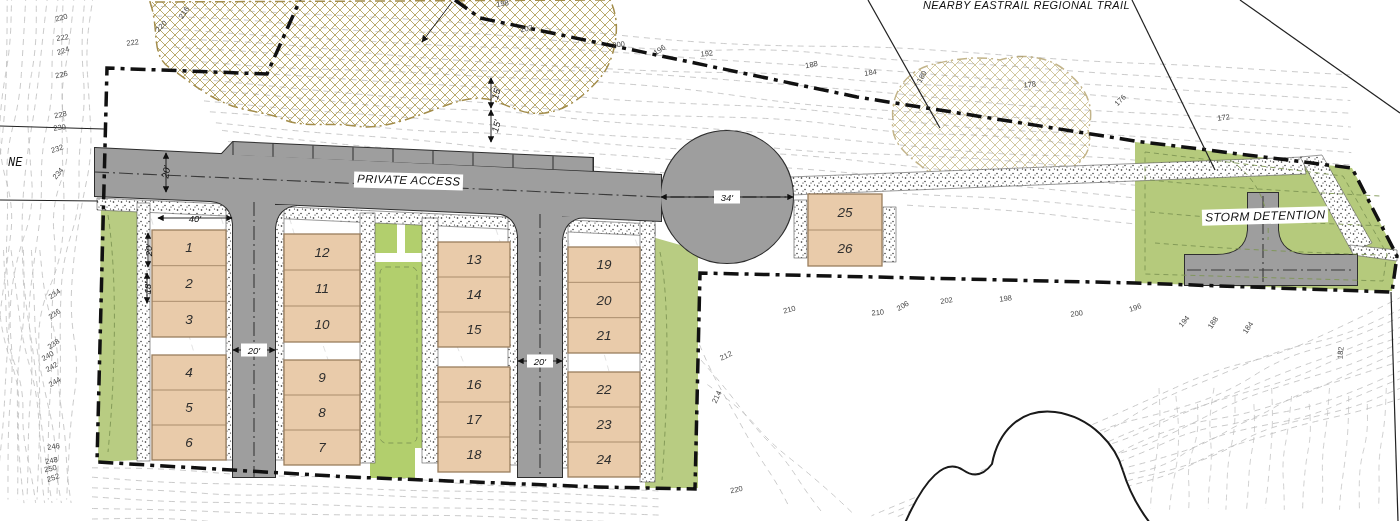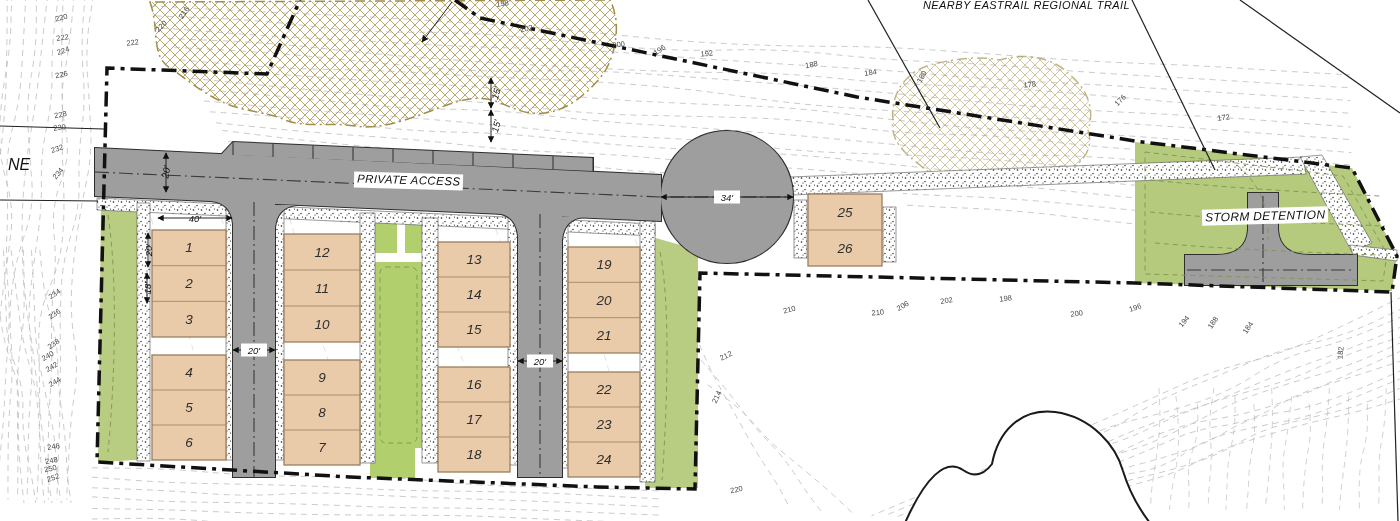--- a/index.html
+++ b/index.html
@@ -4,21 +4,21 @@
 <style>
   html,body{margin:0;padding:0;background:#fff;}
   .stage{position:relative;width:1400px;height:521px;overflow:hidden;background:#fff;
          font-family:"Liberation Sans",sans-serif;}
   .stage svg{position:absolute;left:0;top:0;}
   .lbl{position:absolute;background:#fff;color:#111;font-style:italic;white-space:nowrap;
        line-height:1;padding:2px 3px;}
   .lbl-private{left:354px;top:173px;font-size:11.5px;transform:rotate(1.6deg);letter-spacing:.4px;}
   .lbl-storm{left:1202px;top:208px;font-size:12px;transform:rotate(-1.5deg);letter-spacing:.3px;}
   .lbl-trail{left:920px;top:-2px;font-size:11px;background:transparent;letter-spacing:.4px;}
-  .lbl-ne{left:5px;top:155px;font-size:16px;background:transparent;}
+  .lbl-ne{left:5px;top:155px;font-size:12px;background:transparent;font-family:Liberation Mono, monospace;}
 </style>
 </head>
 <body>
 
 <div class="stage">
 <svg id="plan" width="1400" height="521" viewBox="0 0 1400 521">
   <defs>
     <pattern id="stip" width="8" height="8" patternUnits="userSpaceOnUse">
       <rect width="8" height="8" fill="#ffffff"></rect>
       <circle cx="1.5" cy="2" r="0.8" fill="#1a1a1a"></circle>

